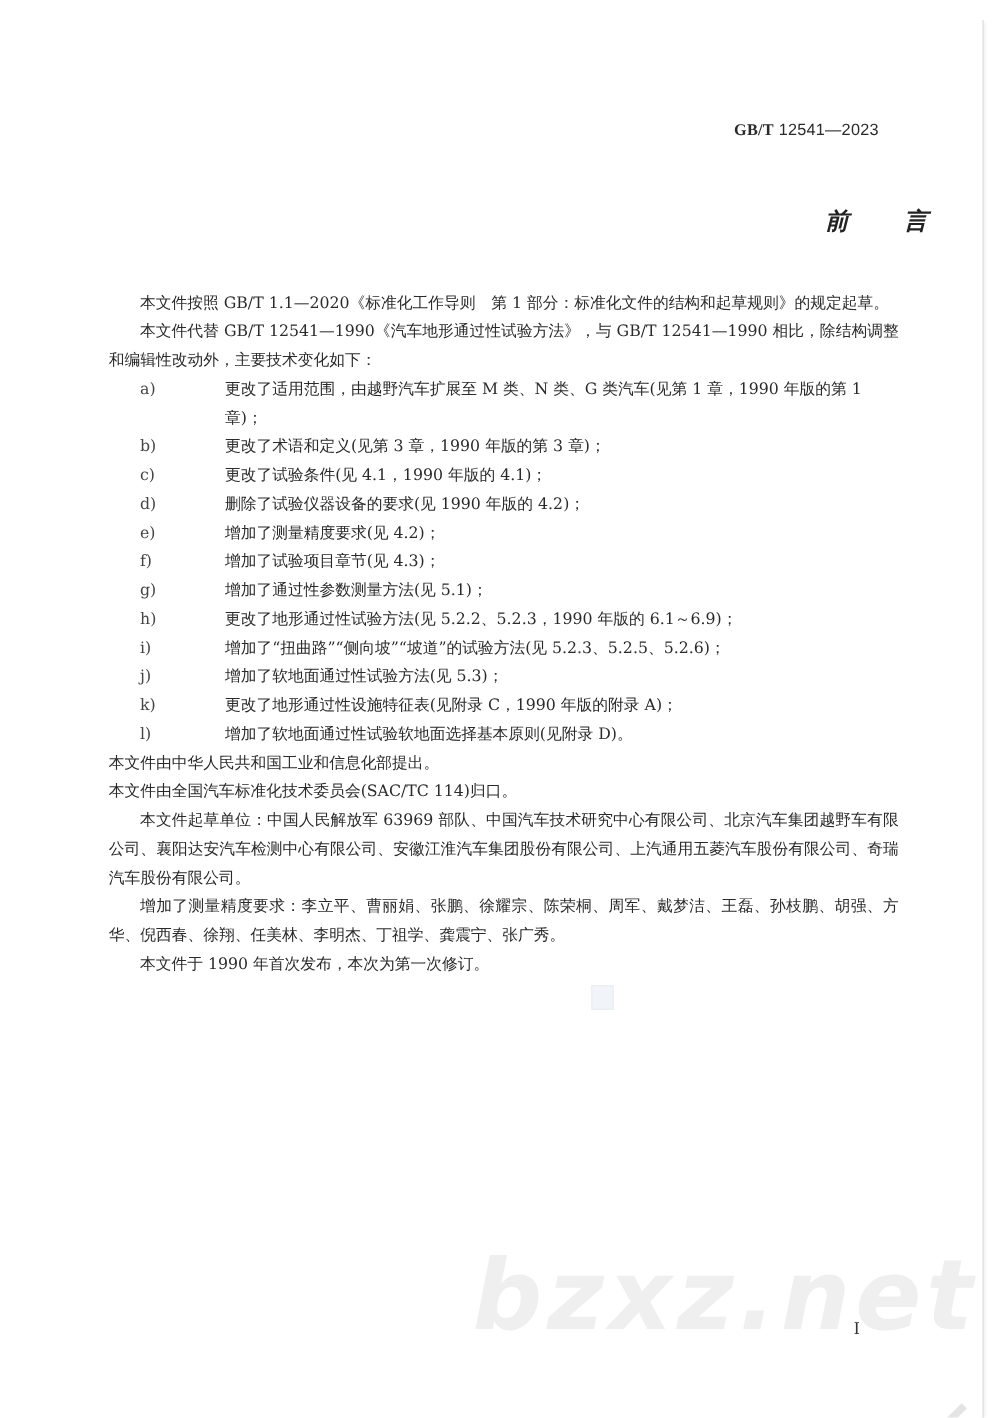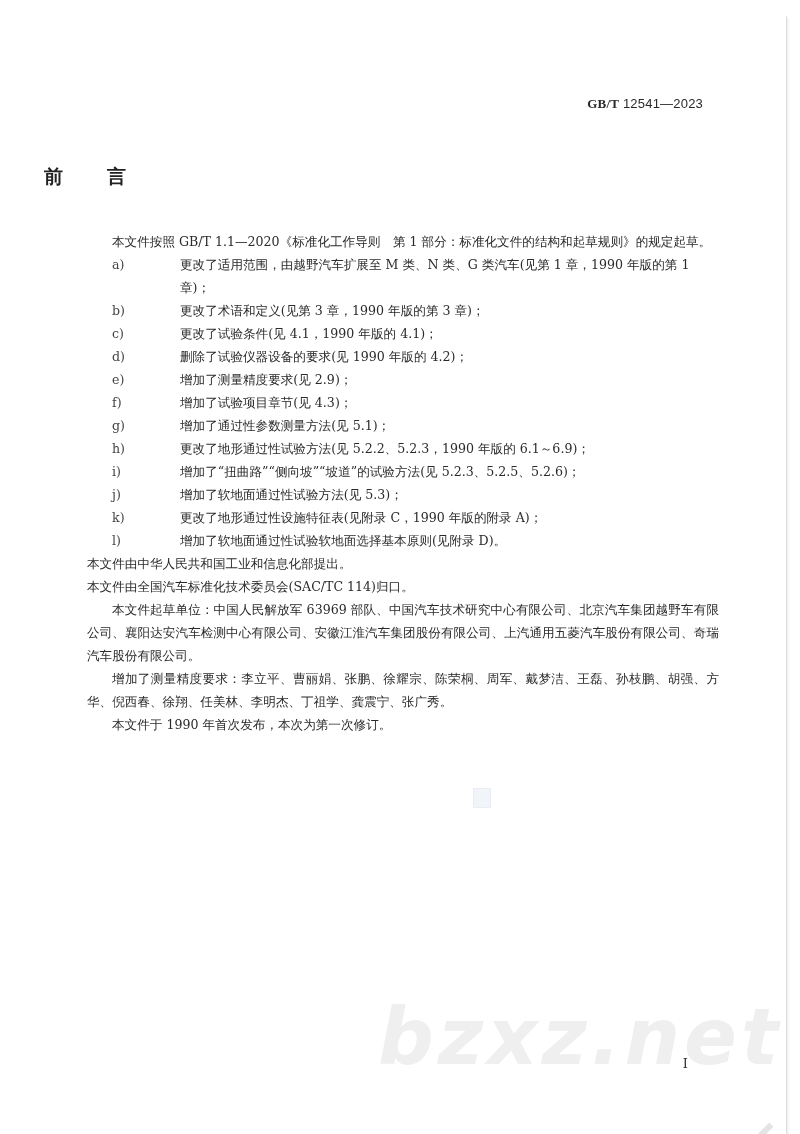--- a/index.html
+++ b/index.html
@@ -37,27 +37,28 @@
     }
     .std-code .prefix {
       font-family: "Liberation Serif", "DejaVu Serif", serif;
       font-weight: bold;
     }
     .title {
       position: absolute;
       top: 148px;
       left: 0;
       width: 786px;
-      text-align: left;
+      text-align: right;
       font-size: 19px;
       font-weight: bold;
       font-family: "DejaVu Sans", "Liberation Sans", sans-serif;
       color: #222;
       letter-spacing: 44px;
       text-indent: 44px;
+      font-style: italic;
     }
     .body {
       position: absolute;
       top: 214px;
       left: 87px;
       width: 632px;
       font-size: 12.6px;
       line-height: 23px;
     }
     .para {
@@ -124,41 +125,42 @@
 
   <div class="std-code">
     <span class="prefix">GB/T</span>
     <span>12541—2023</span>
   </div>
 
   <div class="title">前言</div>
 
   <div class="body">
     <p class="para">本文件按照 GB/T 1.1—2020《标准化工作导则　第 1 部分：标准化文件的结构和起草规则》的规定起草。</p>
+    <p class="para">本文件代替 GB/T 12541—1990《汽车地形通过性试验方法》，与 GB/T 12541—1990 相比，除结构调整和编辑性改动外，主要技术变化如下：</p>
 
     <div>
       <div class="item">
         <span class="marker">a)</span>
         <span class="text">更改了适用范围，由越野汽车扩展至 M 类、N 类、G 类汽车(见第 1 章，1990 年版的第 1 章)；</span>
       </div>
       <div class="item">
         <span class="marker">b)</span>
         <span class="text">更改了术语和定义(见第 3 章，1990 年版的第 3 章)；</span>
       </div>
       <div class="item">
         <span class="marker">c)</span>
         <span class="text">更改了试验条件(见 4.1，1990 年版的 4.1)；</span>
       </div>
       <div class="item">
         <span class="marker">d)</span>
         <span class="text">删除了试验仪器设备的要求(见 1990 年版的 4.2)；</span>
       </div>
       <div class="item">
         <span class="marker">e)</span>
-        <span class="text">增加了测量精度要求(见 2.9)；</span>
+        <span class="text">增加了测量精度要求(见 4.2)；</span>
       </div>
       <div class="item">
         <span class="marker">f)</span>
         <span class="text">增加了试验项目章节(见 4.3)；</span>
       </div>
       <div class="item">
         <span class="marker">g)</span>
         <span class="text">增加了通过性参数测量方法(见 5.1)；</span>
       </div>
       <div class="item">

